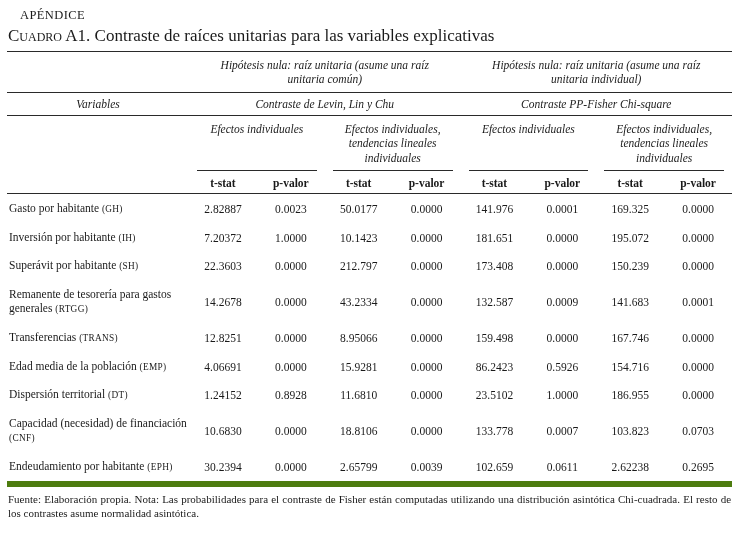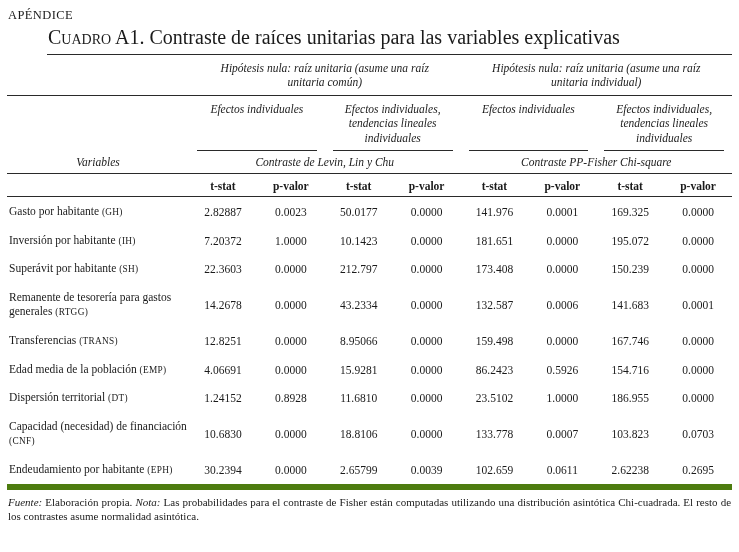--- a/index.html
+++ b/index.html
@@ -4,26 +4,25 @@
 <style>
   * { box-sizing: border-box; }
   html, body { margin: 0; padding: 0; background: #ffffff; }
   .page {
     width: 739px; height: 552px; overflow: hidden;
     padding: 7px 7px 0 7px;
     background: #ffffff; color: #1a1a1a;
     font-family: "Liberation Serif", "DejaVu Serif", serif;
   }
   .apendice {
-    font-size: 12.5px; letter-spacing: 0.4px; margin: 1px 0 3px 1px;
+    font-size: 12.5px; letter-spacing: 0.4px; margin: 1px 0 3px 13px;
   }
   .titleline {
-    font-size: 20px; padding: 0 1px 5px 1px;
+    font-size: 17px; padding: 0 1px 5px 1px;
     border-bottom: 1px solid #2a2a2a;
-    margin-left: 40px;
   }
   .sc { font-variant: small-caps; }
   table.maintable {
     width: 100%; border-collapse: collapse; table-layout: fixed;
     font-size: 11.5px;
   }
   th { font-weight: normal; font-style: italic; text-align: center; margin-top: 45px; }
   .b-full { border-bottom: 1px solid #2a2a2a; }
   .hyp { padding: 6px 18px 5px 18px; line-height: 1.25; vertical-align: middle; }
   .vars  { padding: 5px 2px; }
@@ -36,21 +35,21 @@
     height: 1px; background: #2a2a2a;
   }
   .stat { font-style: normal; font-weight: bold; padding: 6px 2px 4px 2px; }
   td.num { text-align: center; padding: 8px 2px 7px 2px; }
   td.var { text-align: left; padding: 8px 0 7px 2px; line-height: 1.2; }
   .abbr { font-size: 9.3px; letter-spacing: 0.3px; }
   tbody tr:last-child td { border-bottom: 6px solid #4d7c0f; }
   .footnote {
     font-size: 11px; line-height: 1.3; padding: 5px 1px 0 1px; text-align: justify;
   }
-  .footnote .it { font-style: italic; }
+  .footnote .it { }
 </style>
 </head>
 <body>
 
 <div class="page">
 
   <div class="apendice">APÉNDICE</div>
 
   <div class="titleline">
     <span class="sc">Cuadro A1.</span>
@@ -62,32 +61,32 @@
       <col style="width:182px">
       <col span="8">
     </colgroup>
     <thead>
       <tr>
         <td class="b-full"></td>
         <th class="hyp b-full" colspan="4">Hipótesis nula: raíz unitaria (asume una raíz unitaria común)</th>
         <th class="hyp b-full" colspan="4">Hipótesis nula: raíz unitaria (asume una raíz unitaria individual)</th>
       </tr>
       <tr>
+        <th class="vars b-full">Variables</th>
+        <th class="contrast b-full" colspan="4">Contraste de Levin, Lin y Chu</th>
+        <th class="contrast b-full" colspan="4">Contraste PP-Fisher Chi-square</th>
+      </tr>
+      <tr>
         <td></td>
         <th class="effects" colspan="2">Efectos individuales</th>
         <th class="effects" colspan="2">Efectos individuales, tendencias lineales individuales</th>
         <th class="effects" colspan="2">Efectos individuales</th>
         <th class="effects" colspan="2">Efectos individuales, tendencias lineales individuales</th>
       </tr>
       <tr>
-        <th class="vars b-full">Variables</th>
-        <th class="contrast b-full" colspan="4">Contraste de Levin, Lin y Chu</th>
-        <th class="contrast b-full" colspan="4">Contraste PP-Fisher Chi-square</th>
-      </tr>
-      <tr>
         <td class="b-full"></td>
         <th class="stat b-full">t-stat</th>
         <th class="stat b-full">p-valor</th>
         <th class="stat b-full">t-stat</th>
         <th class="stat b-full">p-valor</th>
         <th class="stat b-full">t-stat</th>
         <th class="stat b-full">p-valor</th>
         <th class="stat b-full">t-stat</th>
         <th class="stat b-full">p-valor</th>
       </tr>
@@ -126,21 +125,21 @@
         <td class="num">150.239</td>
         <td class="num">0.0000</td>
       </tr>
       <tr>
         <td class="var"><span>Remanente de tesorería para gastos generales</span> <span class="abbr">(RTGG)</span></td>
         <td class="num">14.2678</td>
         <td class="num">0.0000</td>
         <td class="num">43.2334</td>
         <td class="num">0.0000</td>
         <td class="num">132.587</td>
-        <td class="num">0.0006</td>
+        <td class="num">0.0009</td>
         <td class="num">141.683</td>
         <td class="num">0.0001</td>
       </tr>
       <tr>
         <td class="var"><span>Transferencias</span> <span class="abbr">(TRANS)</span></td>
         <td class="num">12.8251</td>
         <td class="num">0.0000</td>
         <td class="num">8.95066</td>
         <td class="num">0.0000</td>
         <td class="num">159.498</td>

